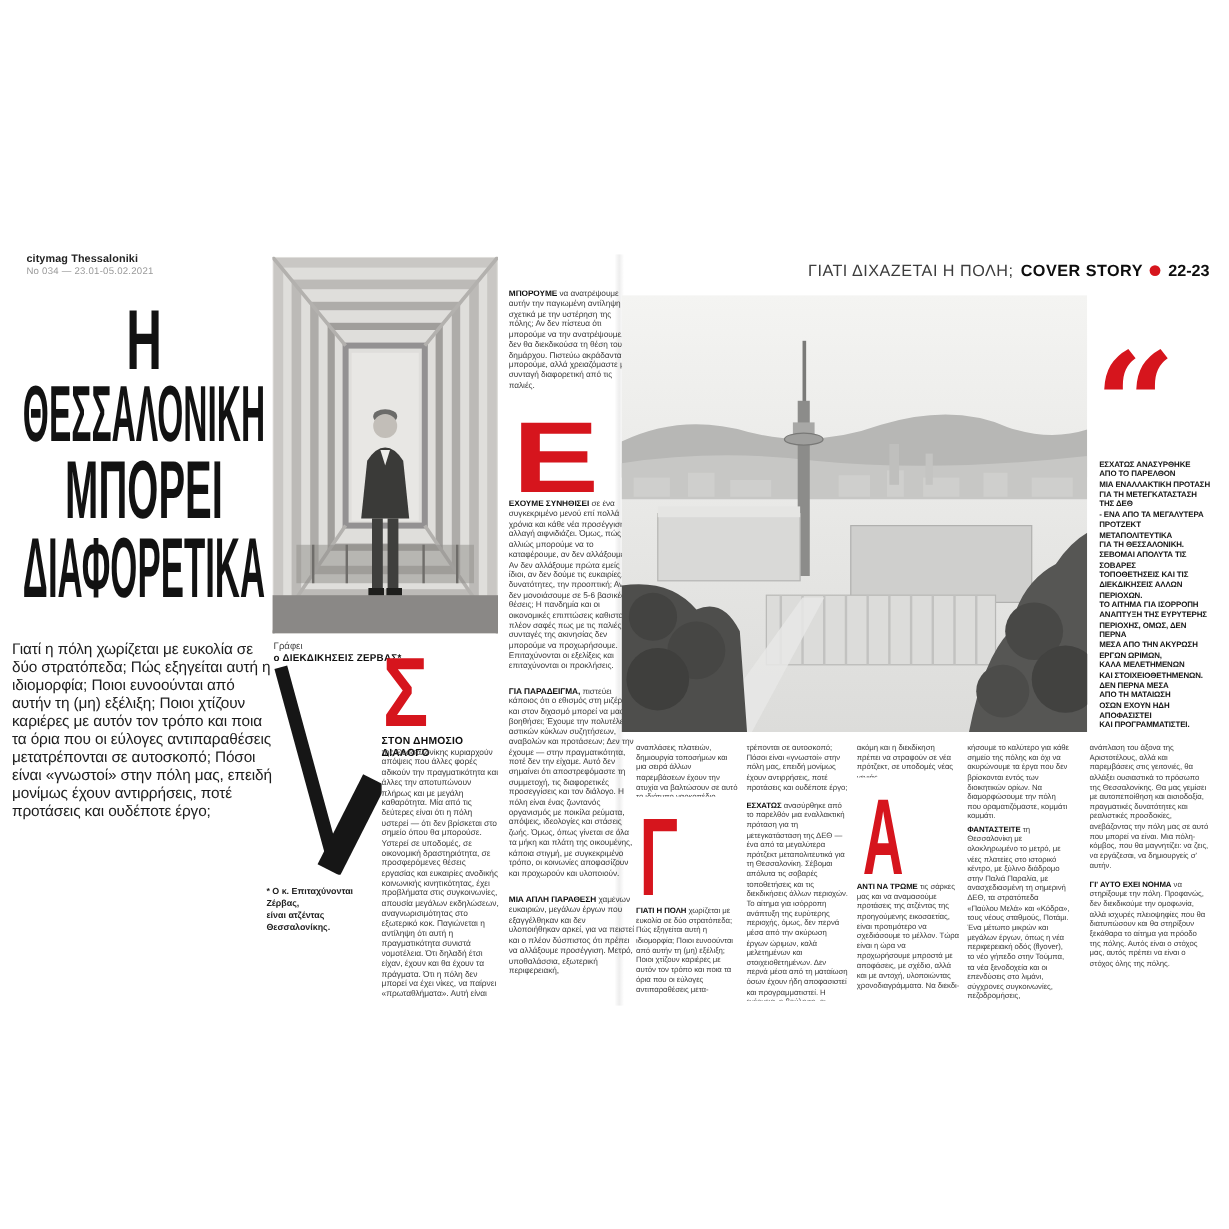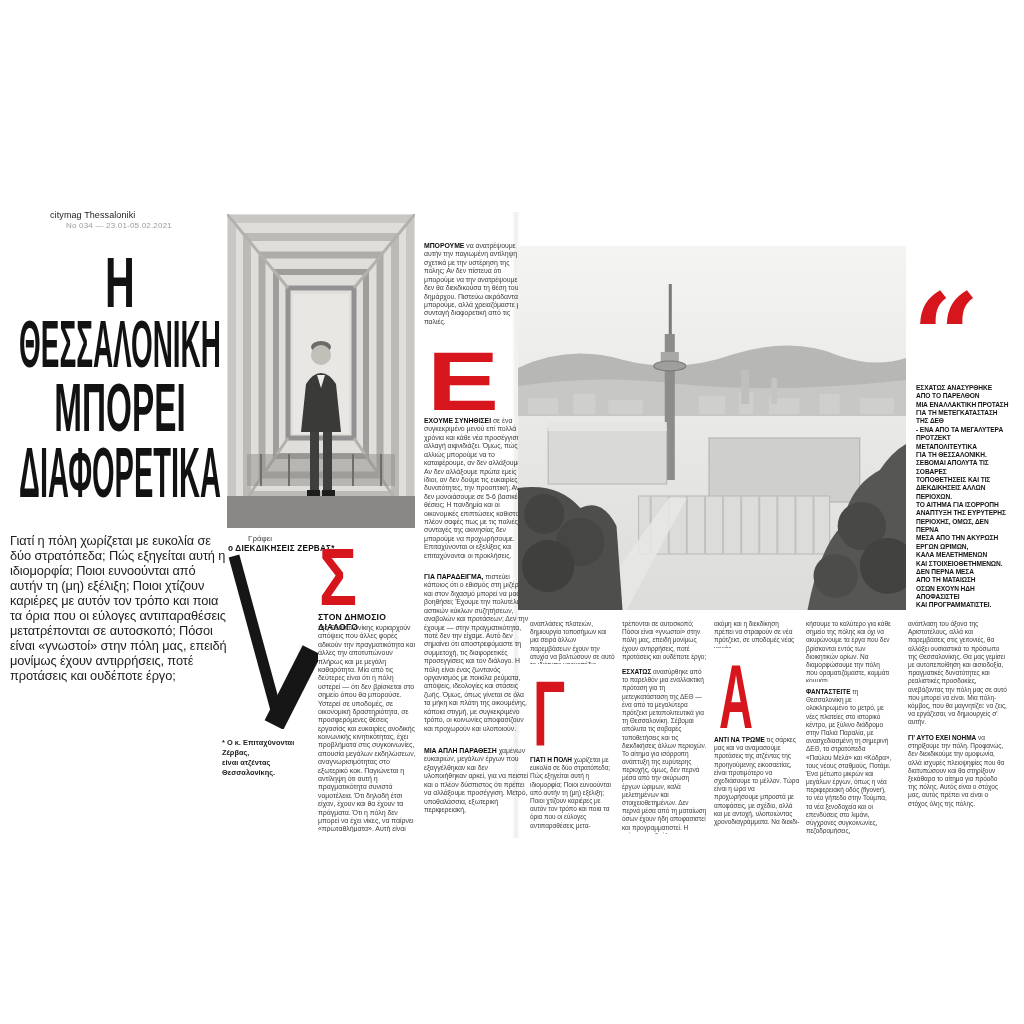--- a/index.html
+++ b/index.html
@@ -1,28 +1,28 @@
 <!DOCTYPE html>
 <html><head>
 <meta charset="utf-8">
 <style>
   html,body{margin:0;padding:0;background:#ffffff;}
   #canvas{position:relative;width:1024px;height:1024px;background:#ffffff;overflow:hidden;
           font-family:"Liberation Sans",sans-serif;color:#1c1c1c;}
   .p{position:absolute;}
   .clip{overflow:hidden;}
   
-  .mast-title{font-size:9px;font-weight:normal;color:#222;letter-spacing:.1px;margin-left:28px;}
-  .mast-issue{font-size:8px;color:#9a9a9a;letter-spacing:.2px;margin-left:44px;}
+  .mast-title{font-size:9px;font-weight:bold;color:#222;letter-spacing:.1px;}
+  .mast-issue{font-size:8px;color:#9a9a9a;letter-spacing:.2px;}
   
   .hl svg{display:block;margin:0 auto;}
   
   .standfirst{font-size:12.8px;line-height:1.17;text-align:left;color:#1d1d1d;letter-spacing:-.1px;}
   
-  .by-label{font-size:8px;color:#444;margin-left:20px;}
+  .by-label{font-size:8px;color:#444;}
   .by-author{font-size:8.2px;font-weight:bold;color:#111;letter-spacing:.2px;}
   .footnote{font-size:7.4px;font-weight:bold;color:#222;line-height:1.35;}
   
   .bt{font-size:6.9px;line-height:1.22;color:#3a3a3a;text-align:left;letter-spacing:-.05px;}
   .bt2{font-size:6.5px;line-height:1.26;color:#3a3a3a;text-align:left;letter-spacing:-.05px;}
   .lead{font-weight:bold;color:#0e0e0e;}
   .sig-lead{font-size:8.6px;font-weight:bold;color:#0e0e0e;letter-spacing:.2px;}
   .sig-body{font-size:7px;line-height:1.2;color:#3a3a3a;letter-spacing:-.05px;}
   
   .cover-head{display:flex;justify-content:flex-end;align-items:center;gap:6px;font-size:13.5px;}
@@ -128,20 +128,26 @@
     <span class="lead">ΓΙΑ ΠΑΡΑΔΕΙΓΜΑ,</span>
     <span>πιστεύει κάποιος ότι ο εθισμός στη μιζέρια και στον διχασμό μπορεί να μας βοηθήσει; Έχουμε την πολυτέλεια αστικών κύκλων συζητήσεων, αναβολών και προτάσεων; Δεν την έχουμε — στην πραγματικότητα, ποτέ δεν την είχαμε. Αυτό δεν σημαίνει ότι αποστρεφόμαστε τη συμμετοχή, τις διαφορετικές προσεγγίσεις και τον διάλογο. Η πόλη είναι ένας ζωντανός οργανισμός με ποικίλα ρεύματα, απόψεις, ιδεολογίες και στάσεις ζωής. Όμως, όπως γίνεται σε όλα τα μήκη και πλάτη της οικουμένης, κάποια στιγμή, με συγκεκριμένο τρόπο, οι κοινωνίες αποφασίζουν και προχωρούν και υλοποιούν.</span>
   </div>
   <div class="p bt clip" style="left:424px;top:747px;width:105px;height:86px;">
     <span class="lead">ΜΙΑ ΑΠΛΗ ΠΑΡΑΘΕΣΗ</span>
     <span>χαμένων ευκαιριών, μεγάλων έργων που εξαγγέλθηκαν και δεν υλοποιήθηκαν αρκεί, για να πειστεί και ο πλέον δύσπιστος ότι πρέπει να αλλάξουμε προσέγγιση. Μετρό, υποθαλάσσια, εξωτερική περιφερειακή,</span>
   </div>
 
   <div class="p gutter" style="left:512px;top:212px;width:8px;height:626px;"></div>
 
+  <div class="p cover-head" style="left:530px;top:218px;width:478px;">
+    <span class="kicker">ΓΙΑΤΙ ΔΙΧΑΖΕΤΑΙ Η ΠΟΛΗ;</span>
+    <span class="section">COVER STORY</span>
+    <span class="dot"></span>
+    <span class="pages">22-23</span>
+  </div>
 
   <div class="p" style="left:518px;top:246px;width:388px;height:364px;">
     <svg width="388" height="364" viewBox="0 0 386 364" preserveAspectRatio="none">
       <defs>
         <linearGradient id="sky" x1="0" y1="0" x2="0" y2="1">
           <stop offset="0" stop-color="#f4f4f2"></stop>
             <stop offset="1" stop-color="#dcdcda"></stop>
         </linearGradient>
       </defs>
       <rect width="386" height="364" fill="url(#sky)"></rect>

